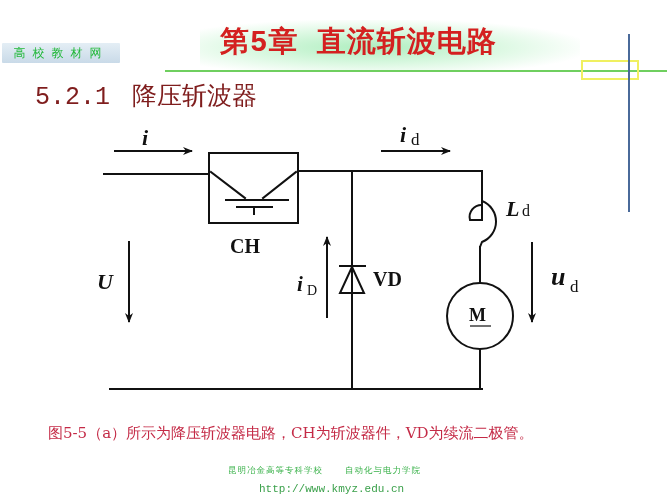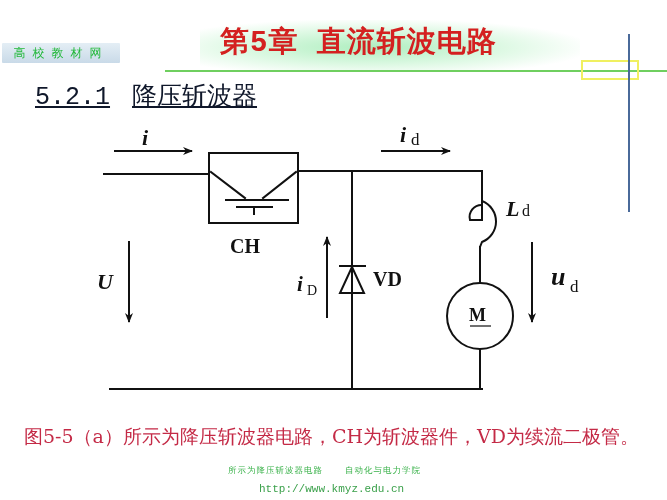--- a/index.html
+++ b/index.html
@@ -47,29 +47,28 @@
   .deco-vline {
     position: absolute; left: 628px; top: 34px; width: 2px; height: 178px;
     background: #4a6a9a;
   }
   .deco-rect {
     position: absolute; left: 581px; top: 60px; width: 58px; height: 20px;
     border: 2px solid #f0f060; box-sizing: border-box;
   }
   .section-heading {
     position: absolute; left: 35px; top: 79px;
-    font-size: 25px; color: #0f172a; white-space: nowrap;
+    font-size: 25px; color: #7f1d1d; white-space: nowrap;
     font-family: "DejaVu Serif", serif;
-    text-decoration: underline;
   }
   .section-heading .num { margin-right: 22px; font-family: "Liberation Mono", monospace; }
   .circuit { position: absolute; left: 0; top: 0; width: 667px; height: 500px; }
   .caption {
-    position: absolute; left: 24px; top: 424px;
-    font-size: 19px; color: #c42a46; white-space: nowrap;
+    position: absolute; left: 48px; top: 424px;
+    font-size: 15px; color: #c42a46; white-space: nowrap;
     font-family: "DejaVu Serif", serif;
   }
   .footer-school {
     position: absolute; left: 228px; top: 465px;
     font-size: 8.5px; color: #3ab24a; white-space: nowrap;
     font-family: "DejaVu Serif", serif; letter-spacing: 1px;
   }
   .footer-school .gap { display: inline-block; width: 22px; }
   .footer-url {
     position: absolute; left: 259px; top: 483px;
@@ -160,15 +159,15 @@
     <text x="551" y="285" font-size="26" font-style="italic" font-weight="bold">u</text>
     <text x="570" y="292" font-size="17">d</text>
     <text x="469" y="321" font-size="18" font-weight="bold">M</text>
   </g>
   <line x1="470" y1="326" x2="491" y2="326" stroke="#111" stroke-width="1.2"></line>
 </svg>
 
 <div class="caption">图5-5（a）所示为降压斩波器电路，CH为斩波器件，VD为续流二极管。</div>
 
 <div class="footer-school">
-  <span>所示为降压斩波器电路</span><span class="gap"></span><span>自动化与电力学院</span>
+  <span>昆明冶金高等专科学校</span><span class="gap"></span><span>自动化与电力学院</span>
 </div>
 <div class="footer-url">http://www.kmyz.edu.cn</div>
 
 </body></html>

